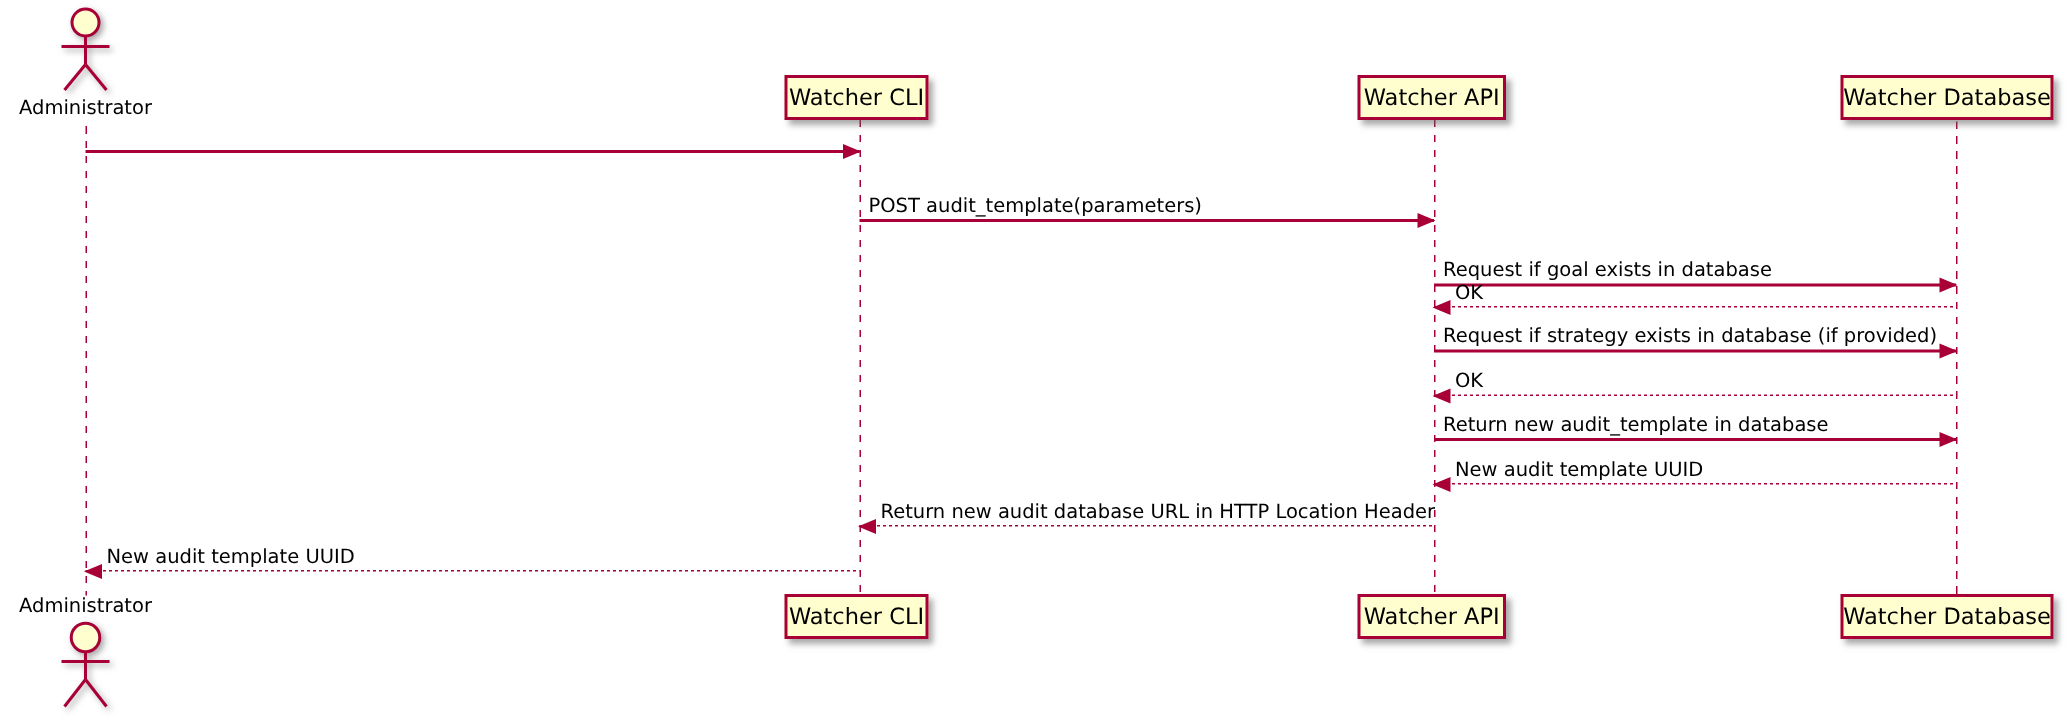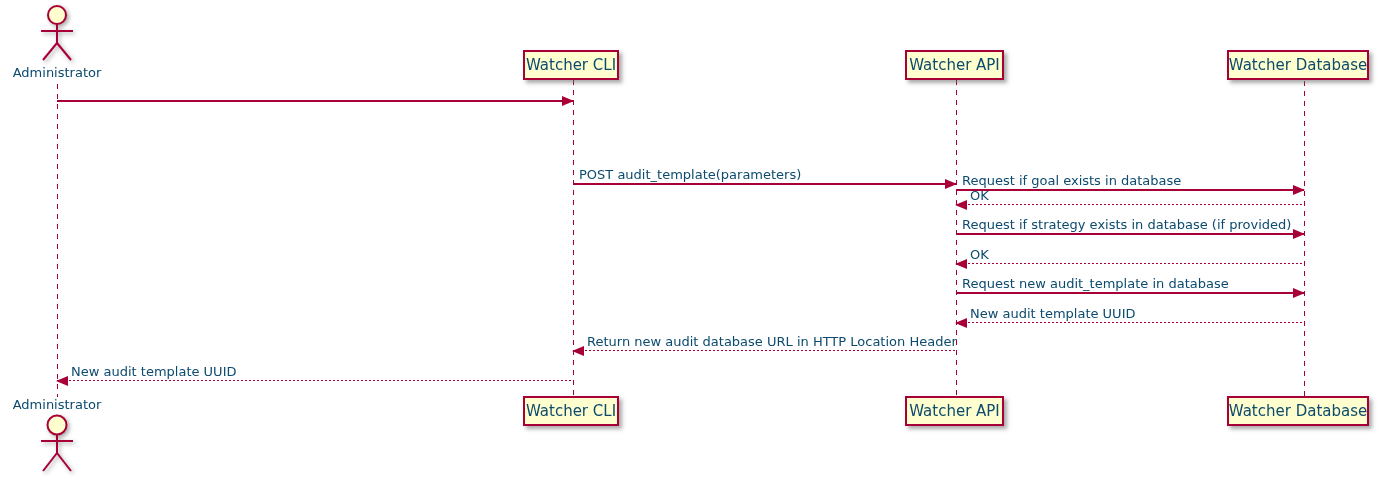--- a/index.html
+++ b/index.html
@@ -1,19 +1,19 @@
 <!DOCTYPE html>
 <html><head>
 <meta charset="utf-8">
 <style>
   html,body { margin:0; padding:0; background:#ffffff; }
   #canvas {
     position:relative; width:1379px; height:483px;
     font-family:"DejaVu Sans","Liberation Sans",sans-serif;
-    font-size:13px; color:#0c4a6e; overflow:hidden; background:#fff;
+    font-size:13px; color:#000000; overflow:hidden; background:#fff;
   }
   .lifeline {
     position:absolute; width:1px;
     background:repeating-linear-gradient(to bottom,#A80036 0 5px,transparent 5px 10px);
   }
   .pbox {
     position:absolute; height:30px; box-sizing:border-box;
     background:#FEFECE; border:2px solid #A80036;
     box-shadow:3px 3px 4px rgba(100,100,100,0.55);
     display:flex; align-items:center; justify-content:center;
@@ -69,21 +69,21 @@
   <div class="pbox" style="left:905px; top:50px; width:99px;">Watcher API</div>
   <div class="pbox" style="left:1227px; top:50px; width:142px;">Watcher Database</div>
 
   <div class="msg solid" style="left:57px; top:100px; width:516px;">
     <div class="msg-line">
         <div class="bar"></div>
         <span class="head right"></span>
       </div>
   </div>
 
-  <div class="msg solid" style="left:573px; top:129px; width:383px;margin-top:37px;">
+  <div class="msg solid" style="left:573px; top:129px; width:383px;">
     <div class="msg-label">POST audit_template(parameters)</div>
     <div class="msg-line">
         <div class="bar"></div>
         <span class="head right"></span>
       </div>
   </div>
 
   <div class="msg solid" style="left:956px; top:172px; width:348px;">
     <div class="msg-label">Request if goal exists in database</div>
     <div class="msg-line">
@@ -110,21 +110,21 @@
 
   <div class="msg dashed rtl" style="left:956px; top:246px; width:348px;">
     <div class="msg-label">OK</div>
     <div class="msg-line">
         <div class="bar"></div>
         <span class="head left"></span>
       </div>
   </div>
 
   <div class="msg solid" style="left:956px; top:275px; width:348px;">
-    <div class="msg-label">Request new audit_template in database</div>
+    <div class="msg-label">Return new audit_template in database</div>
     <div class="msg-line">
         <div class="bar"></div>
         <span class="head right"></span>
       </div>
   </div>
 
   <div class="msg dashed rtl" style="left:956px; top:305px; width:348px;">
     <div class="msg-label">New audit template UUID</div>
     <div class="msg-line">
         <div class="bar"></div>

